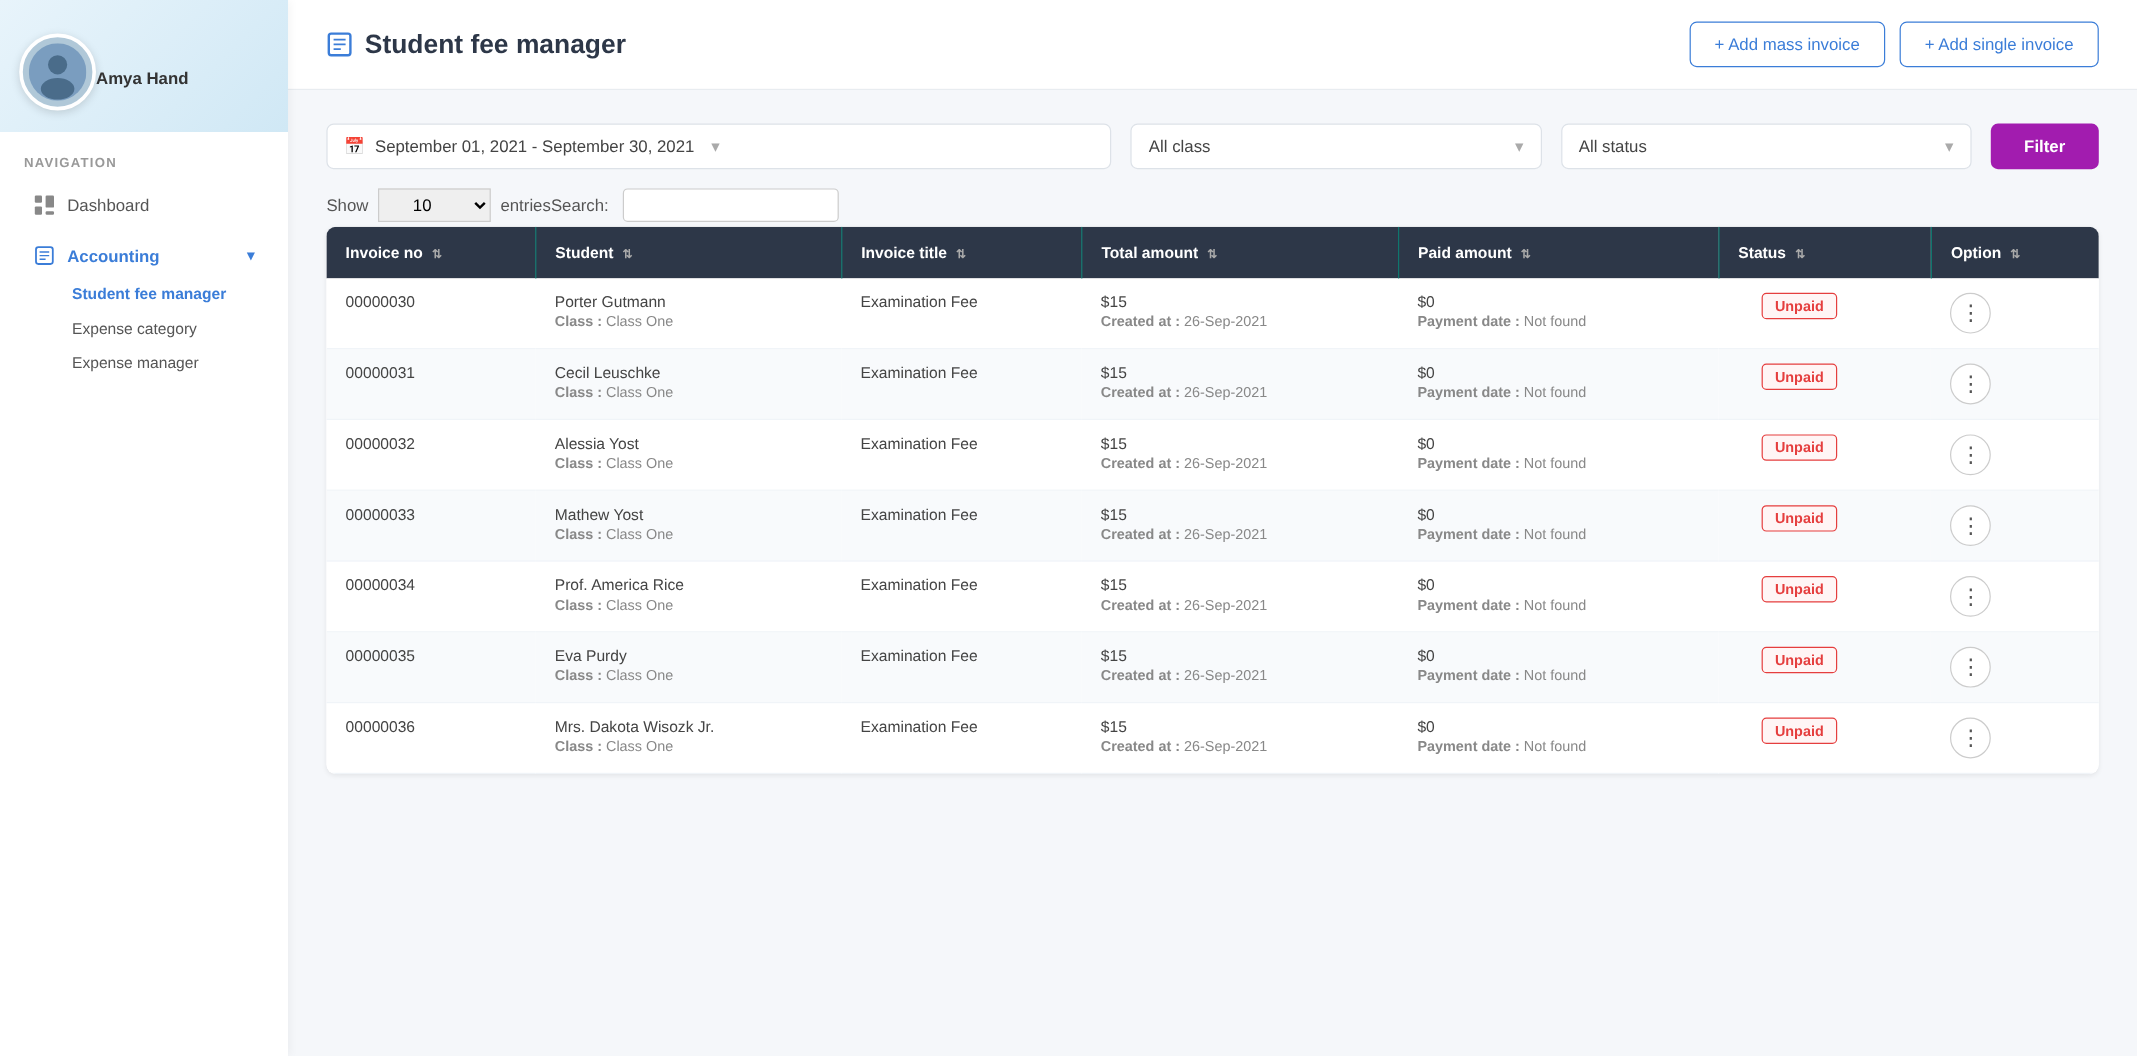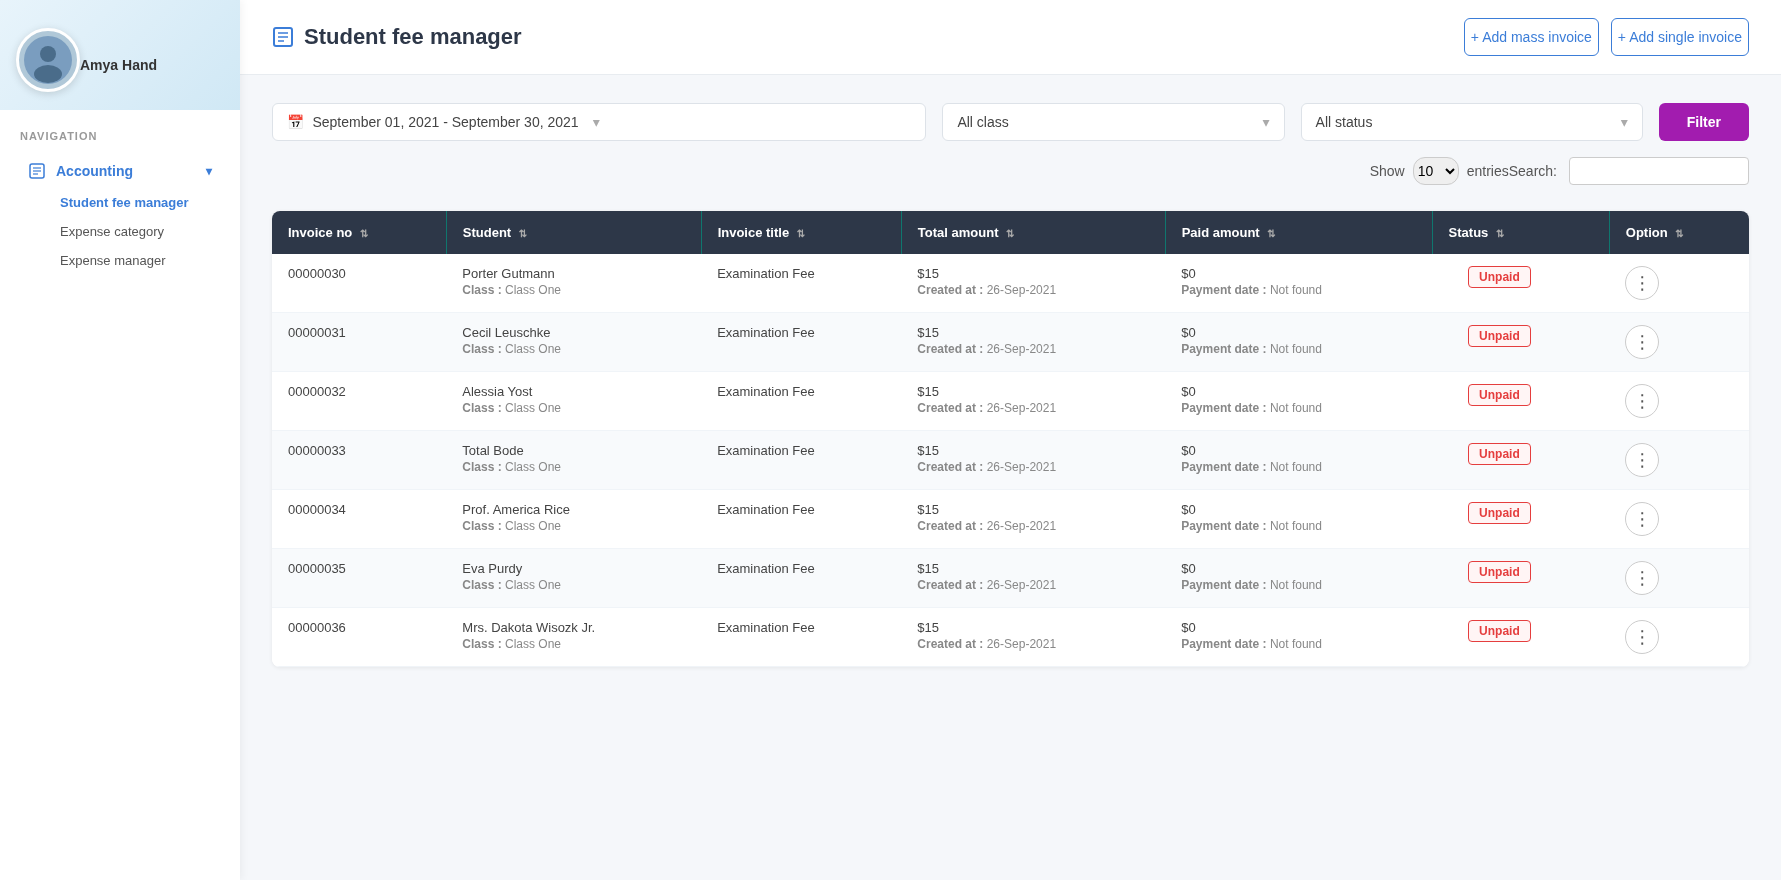--- a/index.html
+++ b/index.html
@@ -104,21 +104,21 @@
       color: #2d3748;
     }
     .header-actions {
       display: flex;
       gap: 12px;
     }
     .btn-outline {
       border: 1.5px solid #3b7dd8;
       background: #fff;
       color: #3b7dd8;
-      padding: 10px 6px;
+      padding: 10px 20px;
       border-radius: 6px;
       font-size: 14px;
       font-weight: 500;
       cursor: pointer;
       white-space: nowrap;
     }
 
     
     .content-area {
       padding: 28px 32px;
@@ -189,34 +189,34 @@
       align-items: center;
       gap: 6px;
       min-width: 280px;
       justify-content: center;
     }
 
     
     .table-controls {
       display: flex;
       align-items: center;
-      justify-content: flex-end;
-      margin-bottom: 26px;
+      justify-content: flex-start;
+      margin-bottom: 4px;
     }
     .show-entries {
       display: flex;
       align-items: center;
       gap: 8px;
       font-size: 14px;
       color: #555;
     }
     .show-entries select {
       border: 1px solid #ccc;
-      border-radius: 12px;
-      padding: 4px 0;
+      border-radius: 0;
+      padding: 4px 24px;
       font-size: 14px;
     }
     .search-group {
       display: flex;
       align-items: center;
       gap: 12px;
       font-size: 14px;
       color: #555;
     }
     .search-group input {
@@ -314,20 +314,31 @@
         <circle cx="24" cy="24" r="24" fill="#7a9dbf"></circle>
         <circle cx="24" cy="18" r="8" fill="#4a6c8a"></circle>
         <ellipse cx="24" cy="38" rx="14" ry="9" fill="#4a6c8a"></ellipse>
       </svg>
     </div>
     <div class="sidebar-username">Amya Hand</div>
   </div>
 
   <div class="sidebar-nav-label">Navigation</div>
 
+  <div class="nav-item">
+    <span class="nav-icon">
+      <svg viewBox="0 0 18 18" fill="none" xmlns="http://www.w3.org/2000/svg">
+        <rect x="1" y="1" width="6" height="6" rx="1" fill="#888"></rect>
+        <rect x="1" y="10" width="6" height="7" rx="1" fill="#888"></rect>
+        <rect x="10" y="1" width="7" height="10" rx="1" fill="#888"></rect>
+        <rect x="10" y="14" width="7" height="3" rx="1" fill="#888"></rect>
+      </svg>
+    </span>
+    <span>Dashboard</span>
+  </div>
 
   <div class="nav-item active nav-item-expandable" style="flex-direction:column; align-items:flex-start; padding: 10px 20px 6px;">
     <div style="display:flex; align-items:center; justify-content:space-between; width:100%;">
       <div class="left" style="display:flex; align-items:center; gap:10px;">
         <span class="nav-icon">
           <svg viewBox="0 0 18 18" fill="none" xmlns="http://www.w3.org/2000/svg">
             <rect x="2" y="2" width="14" height="14" rx="2" stroke="#3b7dd8" stroke-width="1.5" fill="none"></rect>
             <line x1="5" y1="6" x2="13" y2="6" stroke="#3b7dd8" stroke-width="1.2"></line>
             <line x1="5" y1="9" x2="13" y2="9" stroke="#3b7dd8" stroke-width="1.2"></line>
             <line x1="5" y1="12" x2="10" y2="12" stroke="#3b7dd8" stroke-width="1.2"></line>
@@ -478,21 +489,21 @@
       <td>
         <span class="status-badge status-unpaid">Unpaid</span>
       </td>
       <td>
         <button class="options-btn" title="Options">⋮</button>
       </td>
     </tr>
           <tr>
       <td>00000033</td>
       <td>
-        <div>Total Bode</div>
+        <div>Mathew Yost</div>
         <div class="student-class"><span>Class :</span> Class One</div>
       </td>
       <td>Examination Fee</td>
       <td>
         <div>$15</div>
         <div class="amount-created"><span>Created at :</span> 26-Sep-2021</div>
       </td>
       <td>
         <div>$0</div>
         <div class="amount-created"><span>Payment date :</span> Not found</div>

